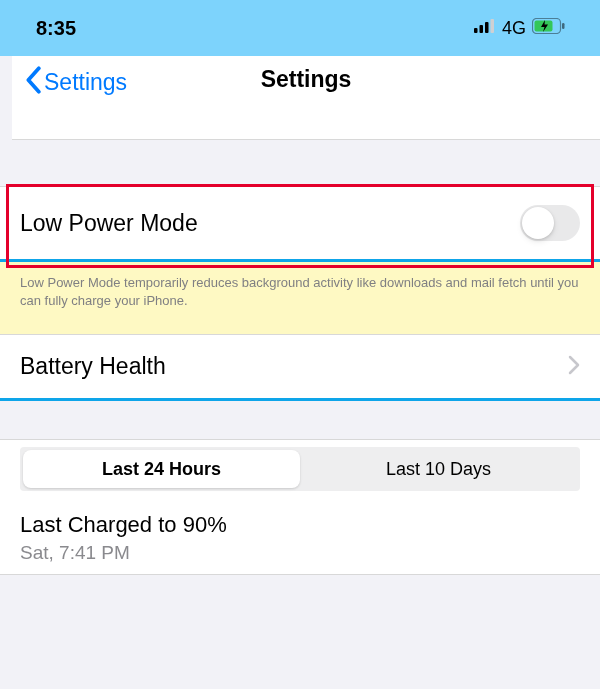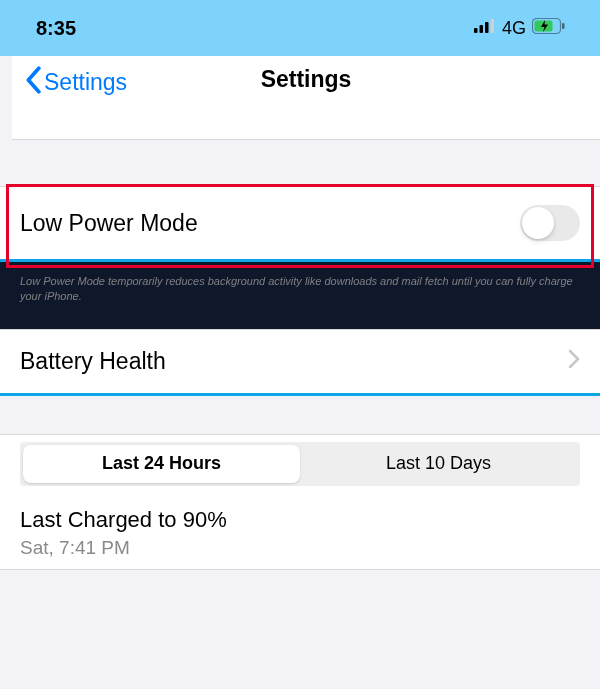--- a/index.html
+++ b/index.html
@@ -113,25 +113,24 @@
       background: #ffffff;
       border-radius: 50%;
       position: absolute;
       top: 2px;
       left: 2px;
       box-shadow: 0 1px 3px rgba(0,0,0,0.15), 0 3px 6px rgba(0,0,0,0.08);
     }
     
     .footer-text {
       padding: 12px 20px 24px 20px;
-      font-size: 11px;
+      font-size: 13px;
       line-height: 1.4;
       color: #808083;
-      background: #0f172a;
-      font-style: italic;
+      background: #fef9c3;
     }
     
     .chevron {
       color: #c7c7cc;
     }
     
     .segmented-wrap {
       padding: 7px 20px;
       background: #ffffff;
       border-top: 1px solid #d8d8d8;

